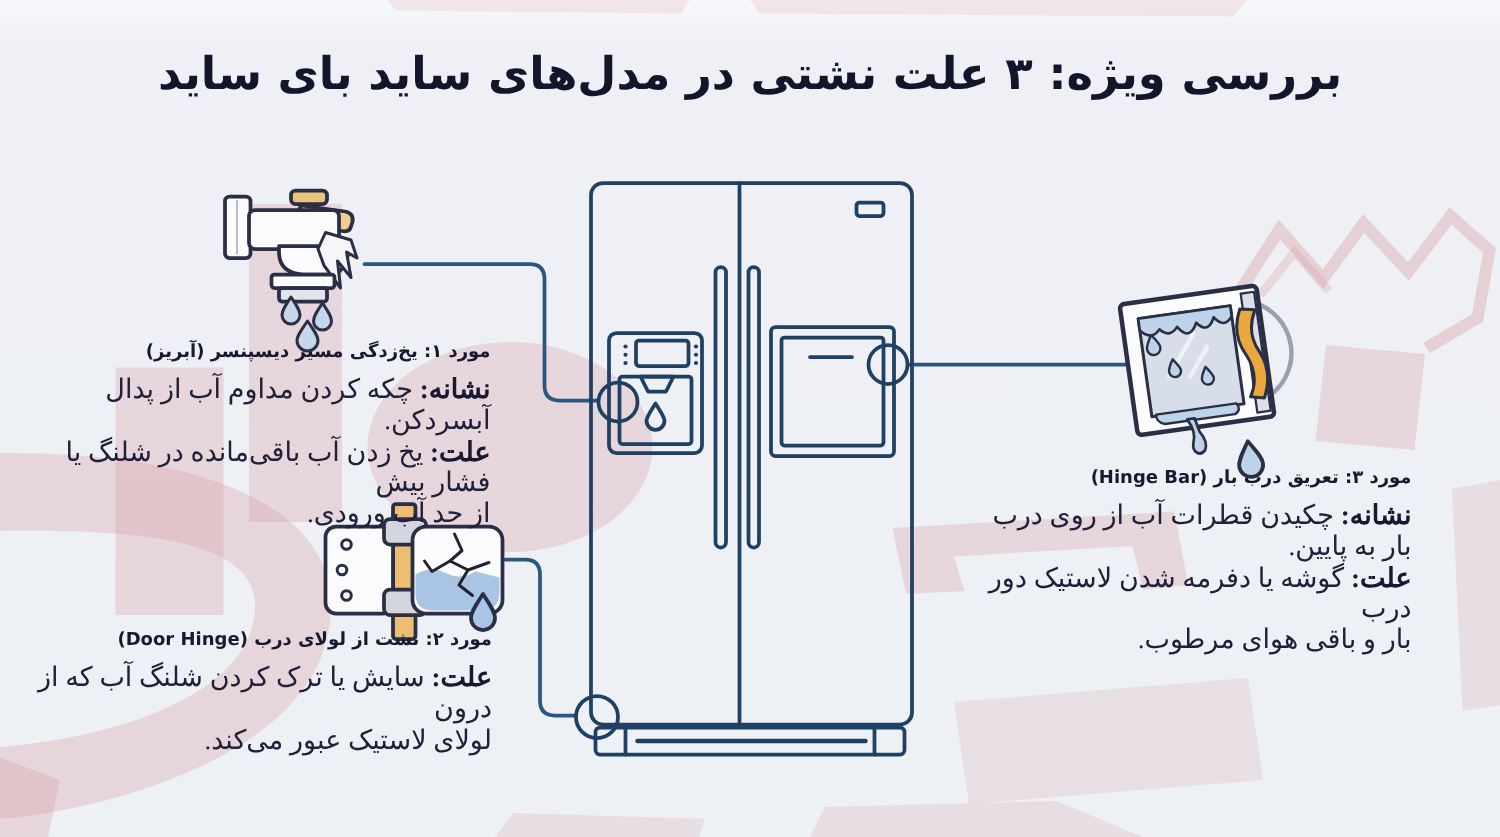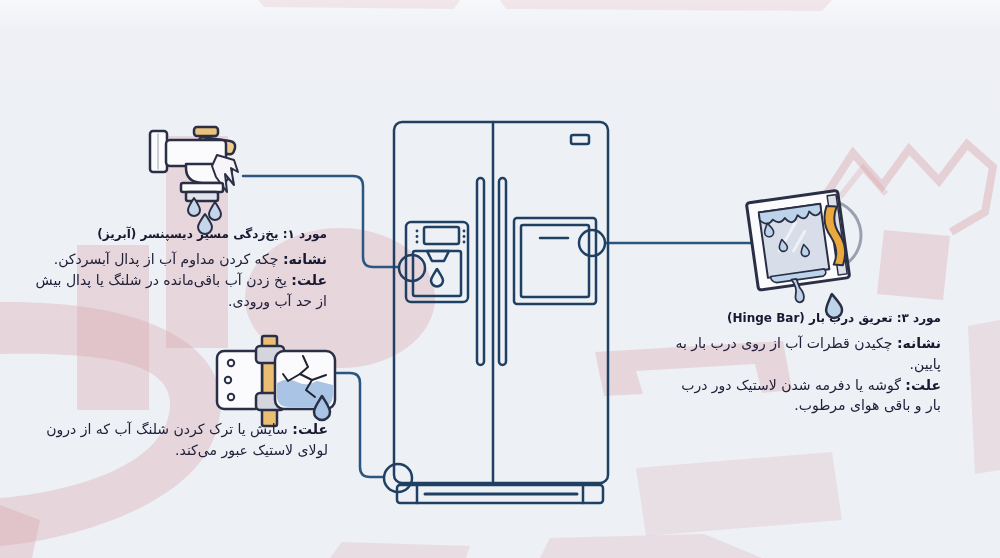--- a/index.html
+++ b/index.html
@@ -9,21 +9,21 @@
     font-family:"DejaVu Sans",sans-serif;direction:rtl;
   }
   svg{position:absolute;top:0;left:0;}
   .layer{position:absolute;top:0;left:0;width:1000px;height:558px;}
   .title{
     position:absolute;top:32px;left:0;width:1000px;text-align:center;
     font-size:30px;font-weight:700;color:#14142b;letter-spacing:-0.5px;
   }
   .callout{position:absolute;text-align:right;color:#20203a;}
   .co-head{font-size:12px;font-weight:700;color:#181830;margin-bottom:8px;}
-  .co-line{font-size:14px;line-height:20.8px;}
+  .co-line{font-size:18px;line-height:20.8px;font-family:Liberation Serif, serif;}
   .co-line b{font-weight:700;color:#181830;}
   .c1{top:227px;left:17px;width:310px;}
   .c2{top:419px;left:18px;width:310px;}
   .c3{top:311px;left:659px;width:282px;}
 </style>
 </head>
 <body>
 
 <div id="canvas">
 
@@ -152,29 +152,31 @@
         <path d="M782,237 C779.5,241 778.5,243 778.5,245 A4,4 0 0 0 786.5,245 C786.5,243 785,241 782,237 Z"></path>
         <path d="M803,245 C800.5,249 799.5,251 799.5,253 A4,4 0 0 0 807.5,253 C807.5,251 806,249 803,245 Z"></path>
       </g>
       <path d="M831,210 Q823,226 831,241 Q838,256 830,269 L839,271 Q847,255 840,240 Q833,226 841,212 Z" fill="#eaa83e" stroke-width="2"></path>
       <path d="M766,272 L820,272 Q823,277 818,279 L771,279 Q765,277 766,272 Z" fill="#bcd3ea" stroke-width="1.6"></path>
       <path d="M786,278 Q791,287 788,294 C786,300 791,304 795,300 Q798,295 793,287 L791,278 Z" fill="#bcd3ea" stroke-width="1.8"></path>
       <path d="M824,298 C819,306 816,310 816,314 A8,8 0 0 0 832,314 C832,310 829,306 824,298 Z" fill="#bcd3ea"></path>
     </g>
   </svg>
 
+  <div class="title">بررسی ویژه: ۳ علت نشتی در مدل‌های ساید بای ساید</div>
 
   <div class="callout c1">
     <div class="co-head">مورد ۱: یخ‌زدگی مسیر دیسپنسر (آبریز)</div>
     <div class="co-line"><b>نشانه:</b> <span>چکه کردن مداوم آب از پدال آبسردکن.</span></div>
-    <div class="co-line"><b>علت:</b> <span>یخ زدن آب باقی‌مانده در شلنگ یا پدال بیش</span></div>
+    <div class="co-line"><b>علت:</b> <span>یخ زدن آب باقی‌مانده در شلنگ یا فشار بیش</span></div>
     <div class="co-line"><b></b> <span>از حد آب ورودی.</span></div>
   </div>
 
   <div class="callout c2">
+    <div class="co-head">مورد ۲: نشت از لولای درب (Door Hinge)</div>
     <div class="co-line"><b>علت:</b> <span>سایش یا ترک کردن شلنگ آب که از درون</span></div>
     <div class="co-line"><b></b> <span>لولای لاستیک عبور می‌کند.</span></div>
   </div>
 
   <div class="callout c3">
     <div class="co-head">مورد ۳: تعریق درب بار (Hinge Bar)</div>
     <div class="co-line"><b>نشانه:</b> <span>چکیدن قطرات آب از روی درب بار به پایین.</span></div>
     <div class="co-line"><b>علت:</b> <span>گوشه یا دفرمه شدن لاستیک دور درب</span></div>
     <div class="co-line"><b></b> <span>بار و باقی هوای مرطوب.</span></div>
   </div>

